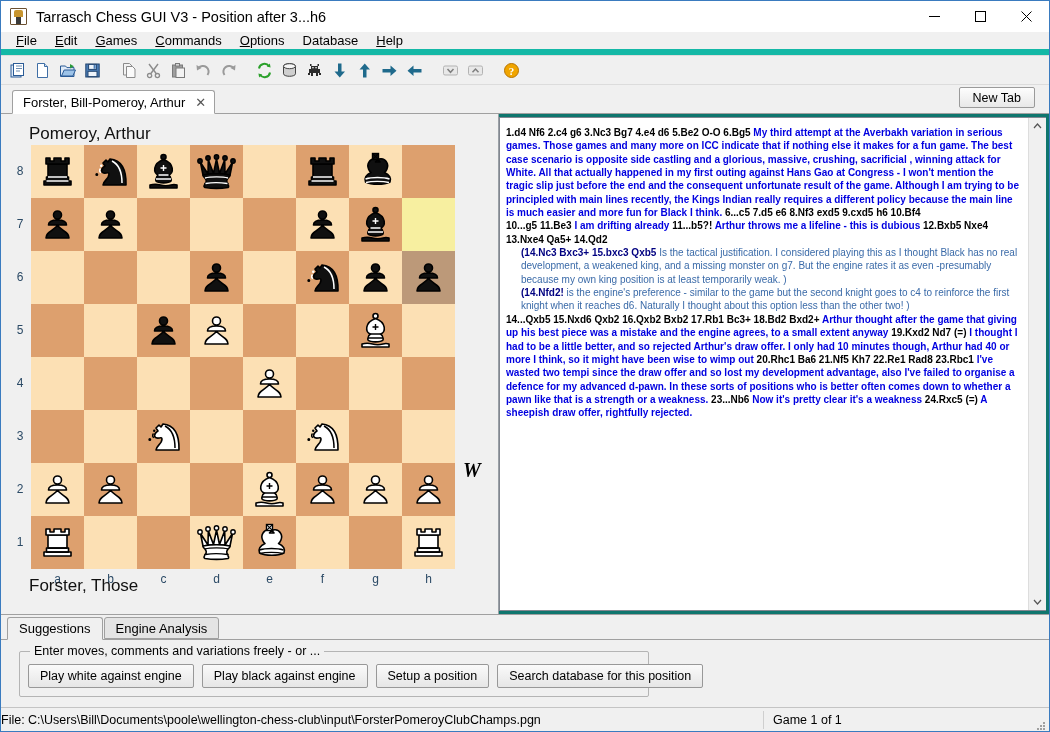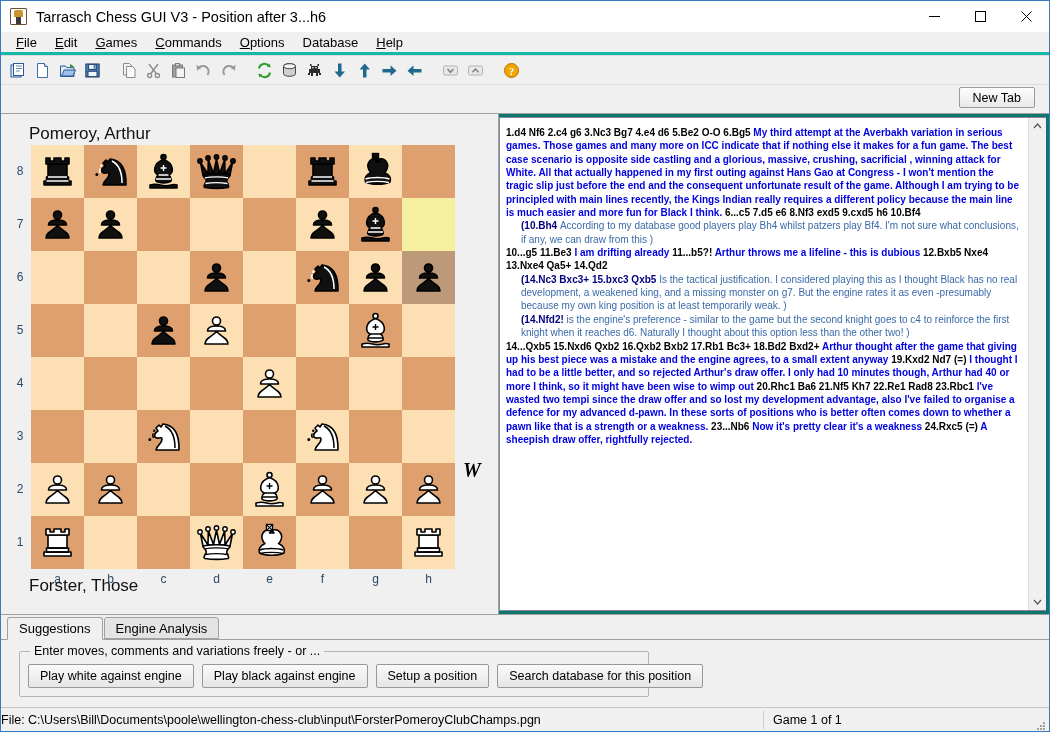--- a/index.html
+++ b/index.html
@@ -58,21 +58,21 @@
     cursor: default;
   }
   .wb svg { display: block; }
 
   
   .menubar {
     height: 23px; flex: 0 0 23px;
     background: #f0f0f0;
     display: flex; align-items: center;
     padding-left: 6px;
-    border-bottom: 3px solid #14b8a6;
+    border-bottom: 6px solid #14b8a6;
   }
   .menu-item {
     font-size: 13px; color: #000;
     padding: 3px 9px;
     cursor: default;
   }
   .menu-item u { text-decoration: underline; }
 
   
   .toolbar {
@@ -462,20 +462,24 @@
     <div class="tbsep"></div>
     <div class="tb">
       <svg width="17" height="17" viewBox="0 0 17 17">
         <circle cx="8.5" cy="8.5" r="7" fill="#f0a500" stroke="#b87400"></circle>
         <text x="8.5" y="12.6" font-family="Liberation Serif, serif" font-size="11" font-weight="bold" fill="#fff" text-anchor="middle">?</text>
       </svg>
     </div>
   </div>
 
   <div class="tabstrip">
+    <div class="gtab">
+      <span>Forster, Bill-Pomeroy, Arthur</span>
+      <span class="tabclose">✕</span>
+    </div>
     <div class="newtab-btn">New Tab</div>
   </div>
 
   <div class="main">
 
     <div class="left-pane">
       <div class="player-top">Pomeroy, Arthur</div>
       <div class="board-wrap">
         <div class="board" id="board">
             <div class="sq" style="background: rgb(252, 224, 180);">
@@ -846,21 +850,20 @@
             <div class="file-lbl" style="left: 371px;">h</div>
           </div>
       </div>
       <div class="turn-ind">W</div>
       <div class="player-bottom">Forster, Those</div>
     </div>
 
     <div class="right-pane">
       <div class="notation" id="notation">
           <p class="blk-main"><span class="mv">1.d4 Nf6 2.c4 g6 3.Nc3 Bg7 4.e4 d6 5.Be2 O-O 6.Bg5 </span><span class="cm">My third attempt at the Averbakh variation in serious games. Those games and many more on ICC indicate that if nothing else it makes for a fun game. The best case scenario is opposite side castling and a glorious, massive, crushing, sacrificial , winning attack for White. All that actually happened in my first outing against Hans Gao at Congress - I won't mention the tragic slip just before the end and the consequent unfortunate result of the game. Although I am trying to be principled with main lines recently, the Kings Indian really requires a different policy because the main line is much easier and more fun for Black I think. </span><span class="mv">6...c5 7.d5 e6 8.Nf3 exd5 9.cxd5 h6 10.Bf4</span></p>
-          <p class="blk-var"><span class="vmv">(10.Bh4 </span><span class="vcm">According to my database good players play Bh4 whilst patzers play Bf4. I'm not sure what conclusions, if any, we can draw from this )</span></p>
           <p class="blk-main"><span class="mv">10...g5 11.Be3 </span><span class="cm">I am drifting already </span><span class="mv">11...b5?! </span><span class="cm">Arthur throws me a lifeline - this is dubious </span><span class="mv">12.Bxb5 Nxe4 13.Nxe4 Qa5+ 14.Qd2</span></p>
           <p class="blk-var"><span class="vmv">(14.Nc3 Bxc3+ 15.bxc3 Qxb5 </span><span class="vcm">Is the tactical justification. I considered playing this as I thought Black has no real development, a weakened king, and a missing monster on g7. But the engine rates it as even -presumably because my own king position is at least temporarily weak. )</span></p>
           <p class="blk-var"><span class="vmv">(14.Nfd2! </span><span class="vcm">is the engine's preference - similar to the game but the second knight goes to c4 to reinforce the first knight when it reaches d6. Naturally I thought about this option less than the other two! )</span></p>
           <p class="blk-main"><span class="mv">14...Qxb5 15.Nxd6 Qxb2 16.Qxb2 Bxb2 17.Rb1 Bc3+ 18.Bd2 Bxd2+ </span><span class="cm">Arthur thought after the game that giving up his best piece was a mistake and the engine agrees, to a small extent anyway </span><span class="mv">19.Kxd2 Nd7 (=) </span><span class="cm">I thought I had to be a little better, and so rejected Arthur's draw offer. I only had 10 minutes though, Arthur had 40 or more I think, so it might have been wise to wimp out </span><span class="mv">20.Rhc1 Ba6 21.Nf5 Kh7 22.Re1 Rad8 23.Rbc1 </span><span class="cm">I've wasted two tempi since the draw offer and so lost my development advantage, also I've failed to organise a defence for my advanced d-pawn. In these sorts of positions who is better often comes down to whether a pawn like that is a strength or a weakness. </span><span class="mv">23...Nb6 </span><span class="cm">Now it's pretty clear it's a weakness </span><span class="mv">24.Rxc5 (=) </span><span class="cm">A sheepish draw offer, rightfully rejected. </span></p>
         </div>
       <div class="vscroll">
         <div class="sarrow">
           <svg width="9" height="9" viewBox="0 0 9 9">
               <path d="M1 6 L4.5 2 L8 6" fill="none" stroke="#555" stroke-width="1.2"></path>
             </svg>

